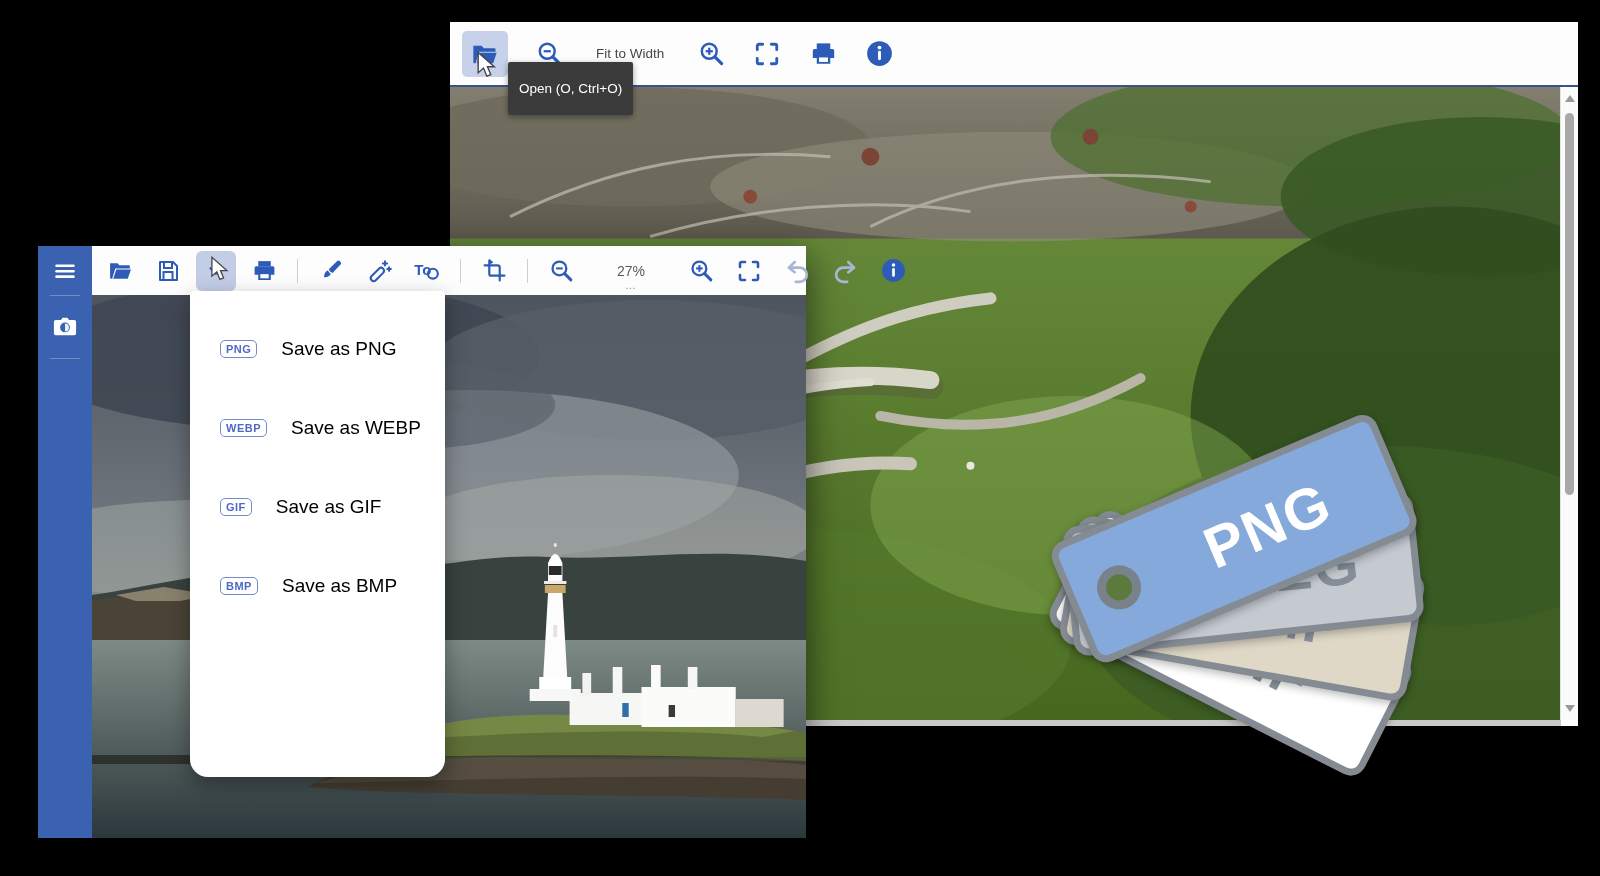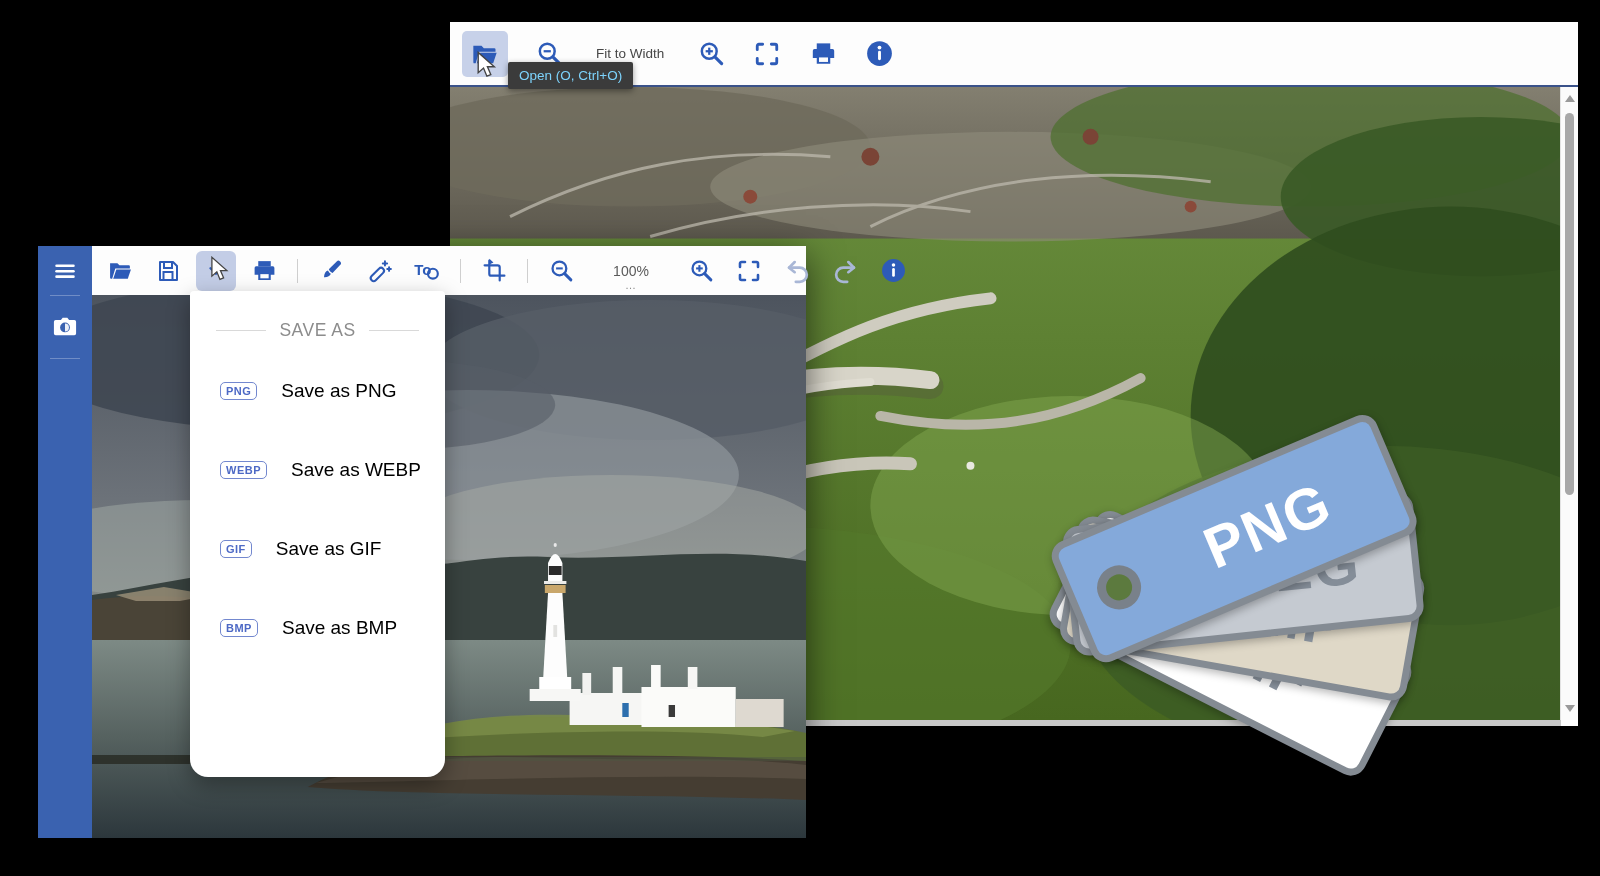--- a/index.html
+++ b/index.html
@@ -16,22 +16,22 @@
     position:absolute;left:0;top:0;right:0;height:63px;background:#fdfdfd;
     border-bottom:2px solid #3a528a;display:flex;align-items:center;padding:0 12px;gap:26px;
   }
   .open-btn{
     width:46px;height:46px;background:#c7d1e9;border-radius:5px;
     display:flex;align-items:center;justify-content:center;position:relative;flex:0 0 auto;
   }
   .tb-box{width:30px;height:30px;display:flex;align-items:center;justify-content:center;flex:0 0 auto;}
   .fit-label{font-size:13.5px;color:#474747;margin:0 6px;white-space:nowrap;}
   .tooltip{
-    position:absolute;left:58px;top:40px;background:#3b3b3b;color:#7dd3fc;
-    font-size:13.5px;padding:6px 11px;border-radius:2px;white-space:nowrap;z-index:5;
+    position:absolute;left:58px;top:40px;background:#3b3b3b;color:#ffffff;
+    font-size:13.5px;padding:19px 11px;border-radius:2px;white-space:nowrap;z-index:5;
     box-shadow:0 2px 6px rgba(0,0,0,.4);
     text-align:right;
   }
   .bw-photo{position:absolute;left:0;top:65px;right:17px;bottom:6px;overflow:hidden;}
   .bw-photo svg{display:block;width:100%;height:100%;}
   .v-scroll{
     position:absolute;top:65px;right:0;bottom:6px;width:17px;background:#fbfbfb;
     border-left:1px solid #e3e3e3;
   }
   .v-arrow{position:absolute;left:4px;width:0;height:0;border-left:5px solid transparent;border-right:5px solid transparent;}
@@ -313,21 +313,21 @@
     </div>
     <div class="tsep"></div>
     <div class="tbtn">
       <svg width="25" height="25" viewBox="0 0 24 24">
         <circle cx="10" cy="10" r="6.6" fill="none" stroke="#2d5bb8" stroke-width="2.2"></circle>
         <line x1="6.8" y1="10" x2="13.2" y2="10" stroke="#2d5bb8" stroke-width="2"></line>
         <line x1="15" y1="15" x2="21" y2="21" stroke="#2d5bb8" stroke-width="2.8" stroke-linecap="round"></line>
       </svg>
     </div>
     <div class="zoom-label">
-      <span>100%</span>
+      <span>27%</span>
       <div class="zoom-dots">…</div>
     </div>
     <div class="tbtn">
       <svg width="25" height="25" viewBox="0 0 24 24">
         <circle cx="10" cy="10" r="6.6" fill="none" stroke="#2d5bb8" stroke-width="2.2"></circle>
         <line x1="6.8" y1="10" x2="13.2" y2="10" stroke="#2d5bb8" stroke-width="2"></line>
         <line x1="10" y1="6.8" x2="10" y2="13.2" stroke="#2d5bb8" stroke-width="2"></line>
         <line x1="15" y1="15" x2="21" y2="21" stroke="#2d5bb8" stroke-width="2.8" stroke-linecap="round"></line>
       </svg>
     </div>
@@ -419,23 +419,20 @@
         <rect x="-8" y="271" width="16" height="9" fill="#2a2a2a"></rect>
         <path d="M-9,268 Q0,250 9,268 Z" fill="#fdfdfd"></path>
         <circle cx="0" cy="250" r="2" fill="#e8e8e8"></circle>
         <rect x="-2.4" y="330" width="4.8" height="12" fill="#e2e2e0"></rect>
       </g>
       <path d="M330,462 h564 v4 H330 Z" fill="#4c5540" opacity=".5"></path>
     </svg>
   </div>
 
   <div class="save-menu">
-    <div class="menu-title">
-      <span>SAVE AS</span>
-    </div>
     <div class="menu-item">
       <span class="fmt-badge">PNG</span>
       <span class="mi-label">Save as PNG</span>
     </div>
     <div class="menu-item">
       <span class="fmt-badge">WEBP</span>
       <span class="mi-label">Save as WEBP</span>
     </div>
     <div class="menu-item">
       <span class="fmt-badge">GIF</span>

